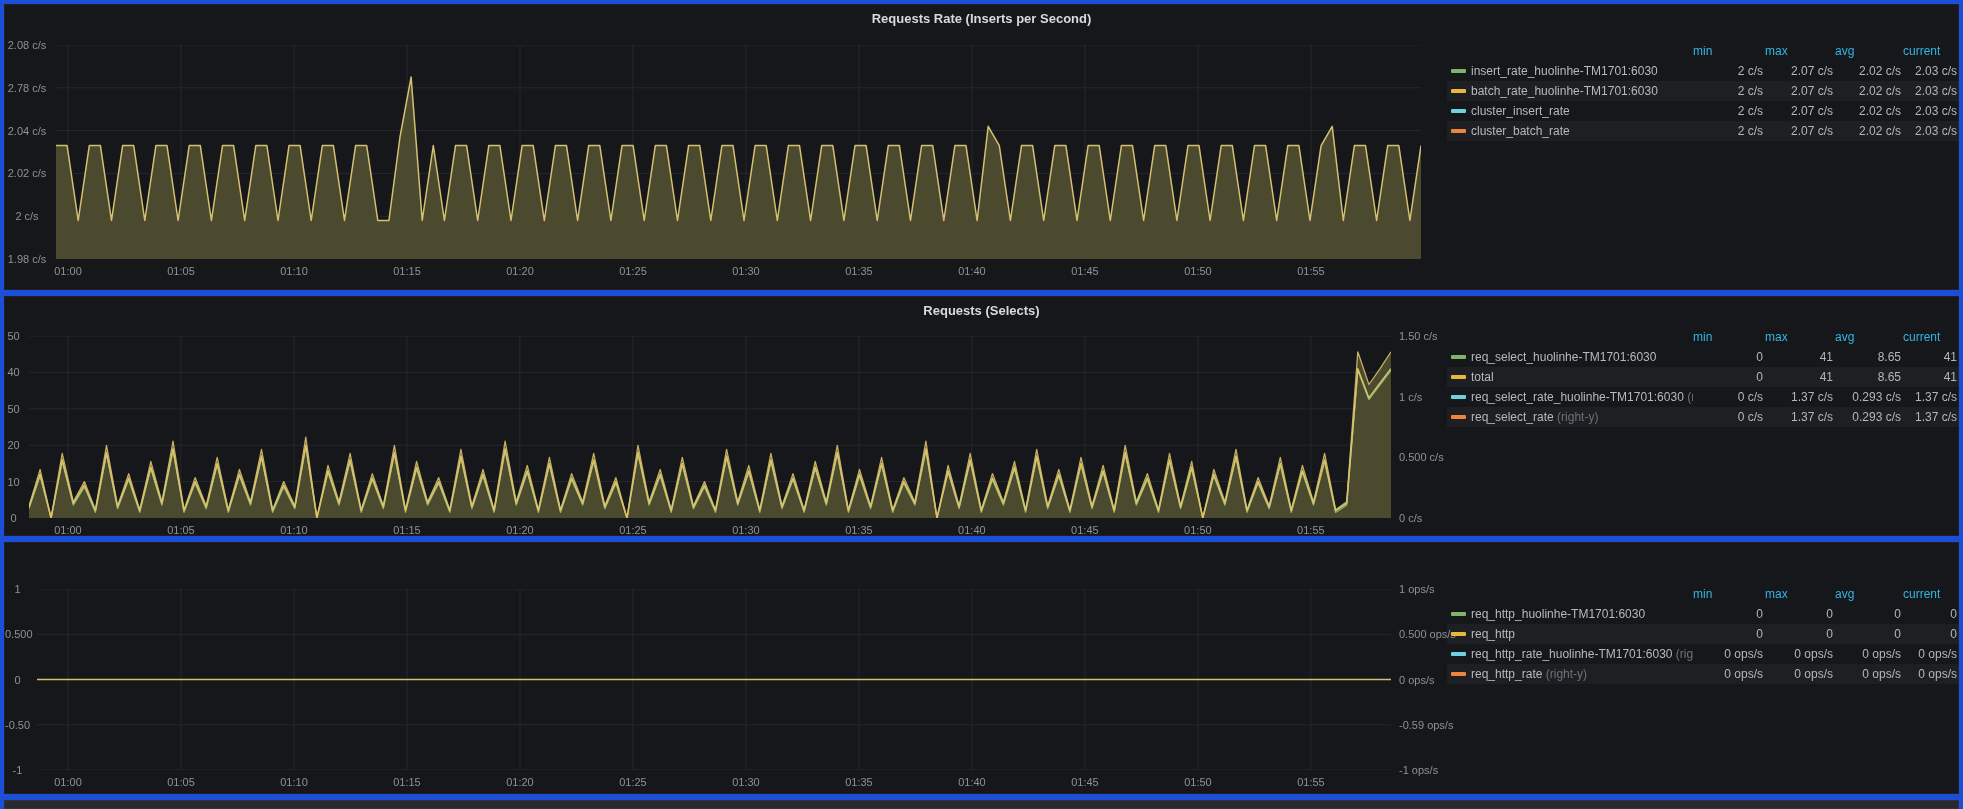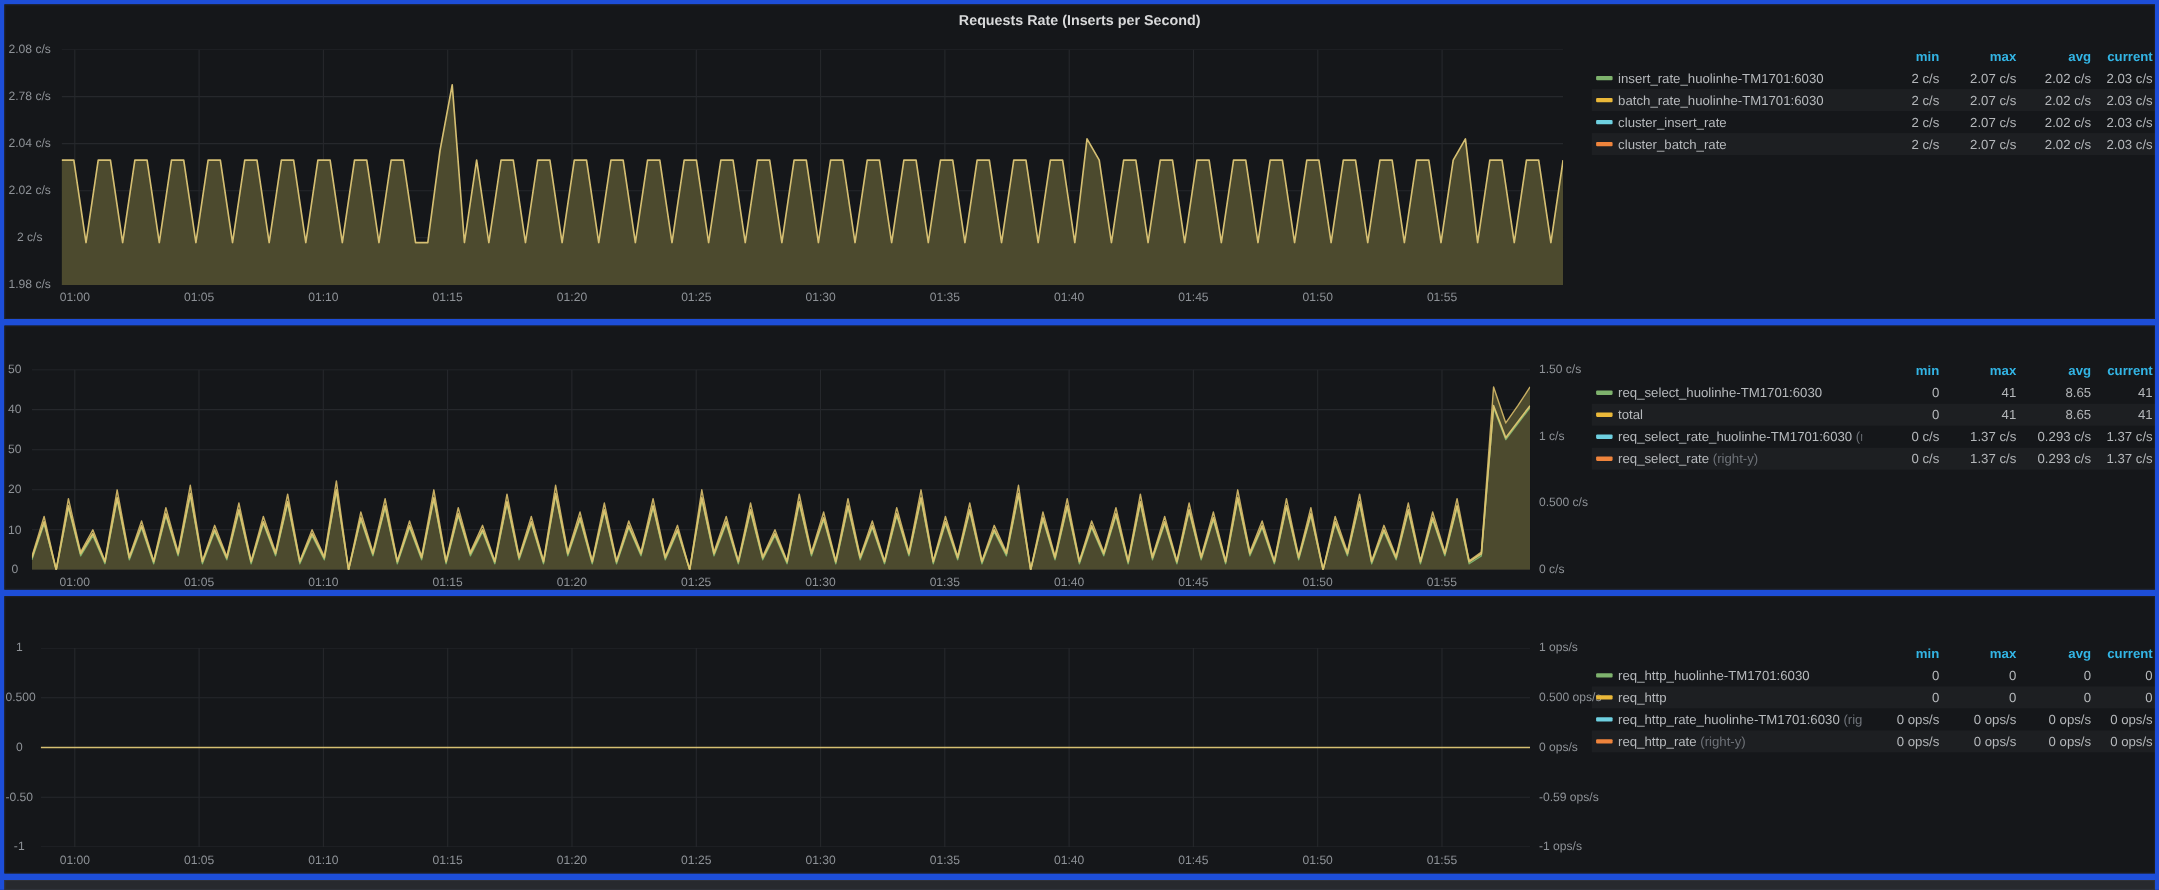--- a/index.html
+++ b/index.html
@@ -11,21 +11,21 @@
   .plot{position:absolute;}
   .plot svg{display:block;}
   .axis-label{position:absolute;font-size:11px;color:#8e9297;white-space:nowrap;}
   .axis-label.yl{text-align:center;}
   .axis-label.xl{text-align:center;}
   .legend{position:absolute;left:1442px;width:512px;font-size:12px;}
   .lrow{display:grid;grid-template-columns:24px minmax(0,1fr) 72px 70px 68px 56px;height:20px;line-height:20px;
         align-items:center;}
   .lrow.zebra{background:rgba(255,255,255,0.035);}
   .lrow .c{text-align:right;color:#b4b7ba;padding-right:2px;white-space:nowrap;}
-  .lrow .hc{text-align:right;color:#33b5e5;font-weight:700;padding-right:2px;}
+  .lrow .hc{color:#33b5e5;font-weight:400;padding-right:2px;}
   .lname{color:#b7babd;white-space:nowrap;overflow:hidden;cursor:pointer;}
   .lname .dim{color:#6e7278;}
   .swatch-cell{display:flex;align-items:center;justify-content:flex-start;padding-left:4px;}
   .swatch{width:15px;height:4px;border-radius:1px;}
   #next-panel-strip{position:absolute;left:4px;top:800px;width:1955px;height:9px;background:#27292e;
         border:1px solid #303238;box-sizing:border-box;}
 </style>
 </head>
 <body>
 
@@ -123,20 +123,21 @@
           <div class="lname">cluster_batch_rate</div>
           <div class="c">2 c/s</div>
           <div class="c">2.07 c/s</div>
           <div class="c">2.02 c/s</div>
           <div class="c">2.03 c/s</div>
         </div>
       </div>
   </div>
 
   <div class="panel" id="panel1" style="top:296px;height:240px;">
+    <div class="panel-title">Requests (Selects)</div>
     <div class="plot" id="plot1" style="left: 24px; top: 39px; width: 1362px; height: 182px;">
         <svg width="1362" height="182" viewBox="0 0 1362 182" preserveAspectRatio="none">
           <line x1="0" y1="0" x2="1362" y2="0" stroke="#26282c" stroke-width="1"></line>
           <line x1="0" y1="36.4" x2="1362" y2="36.4" stroke="#26282c" stroke-width="1"></line>
           <line x1="0" y1="72.8" x2="1362" y2="72.8" stroke="#26282c" stroke-width="1"></line>
           <line x1="0" y1="109.2" x2="1362" y2="109.2" stroke="#26282c" stroke-width="1"></line>
           <line x1="0" y1="145.6" x2="1362" y2="145.6" stroke="#26282c" stroke-width="1"></line>
           <line x1="0" y1="182" x2="1362" y2="182" stroke="#26282c" stroke-width="1"></line>
           <line x1="39" y1="0" x2="39" y2="182" stroke="#26282c" stroke-width="1"></line>
           <line x1="151.9" y1="0" x2="151.9" y2="182" stroke="#26282c" stroke-width="1"></line>

